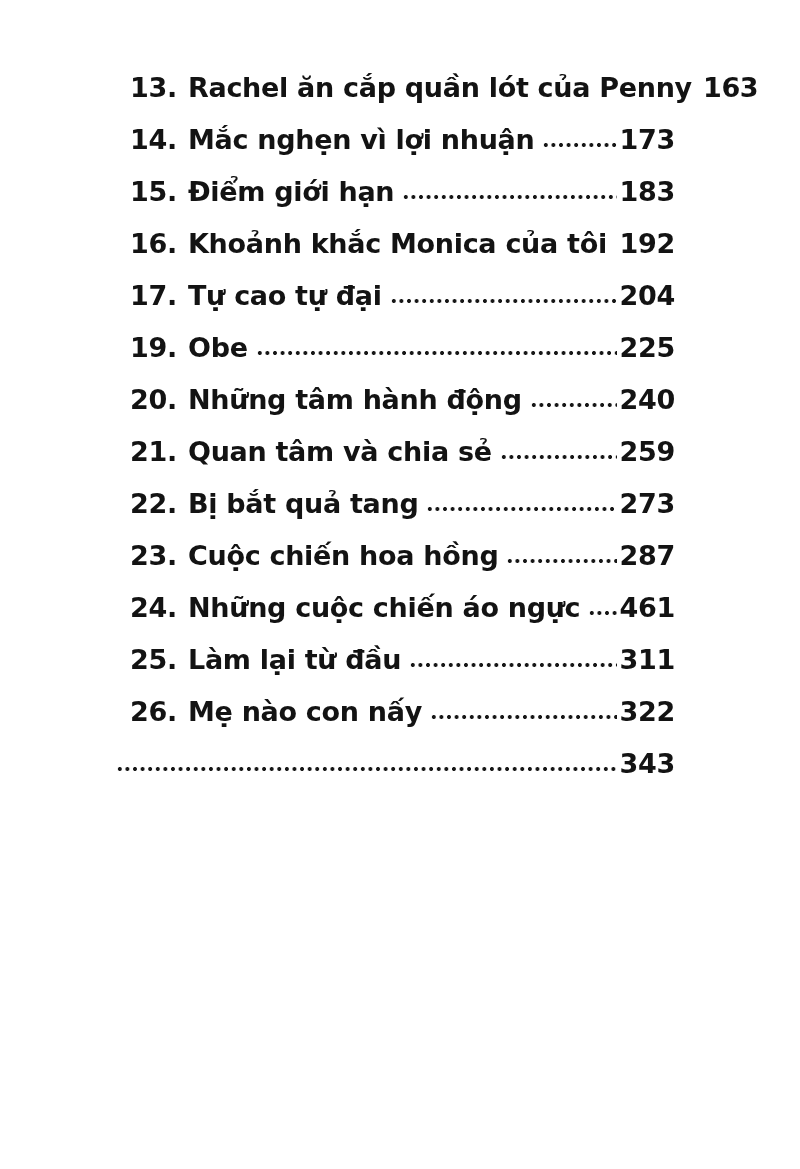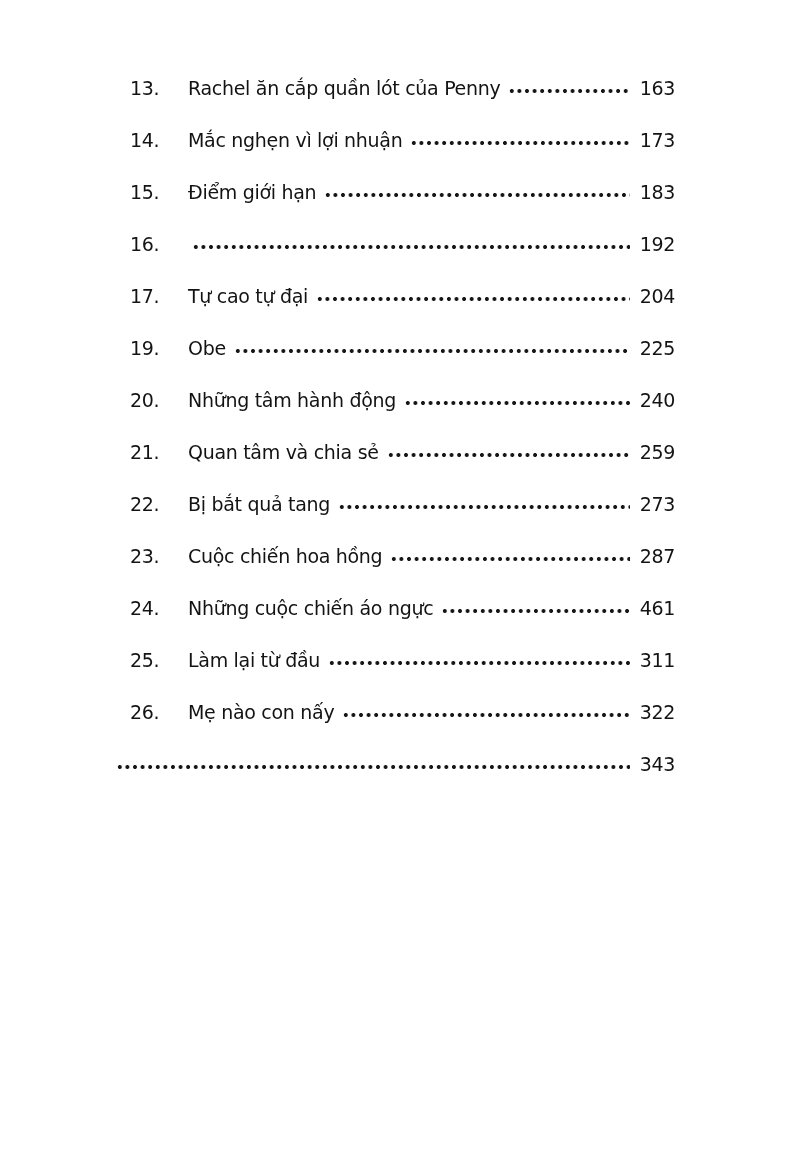--- a/index.html
+++ b/index.html
@@ -18,26 +18,25 @@
     box-sizing: border-box;
     width: 800px;
     height: 1169px;
     padding: 62px 125px 0 130px;
     background: #ffffff;
   }
   .toc-row {
     display: flex;
     align-items: baseline;
     height: 52px;
-    font-size: 19px;
-    font-weight: 400;
+    font-size: 27px;
+    font-weight: 700;
     letter-spacing: -0.3px;
     line-height: 52px;
     white-space: nowrap;
-    justify-content: center;
   }
   .chapter-num {
     flex: 0 0 58px;
     width: 58px;
   }
   .chapter-title {
     flex: 0 0 auto;
     padding-right: 4px;
   }
   .dot-leader {
@@ -85,20 +84,21 @@
 
   <div class="toc-row">
     <span class="chapter-num">15.</span>
     <span class="chapter-title">Điểm giới hạn</span>
     <span class="dot-leader"></span>
     <span class="page-num">183</span>
   </div>
 
   <div class="toc-row">
     <span class="chapter-num">16.</span>
+    <span class="chapter-title">Khoảnh khắc Monica của tôi</span>
     <span class="dot-leader"></span>
     <span class="page-num">192</span>
   </div>
 
   <div class="toc-row">
     <span class="chapter-num">17.</span>
     <span class="chapter-title">Tự cao tự đại</span>
     <span class="dot-leader"></span>
     <span class="page-num">204</span>
   </div>

